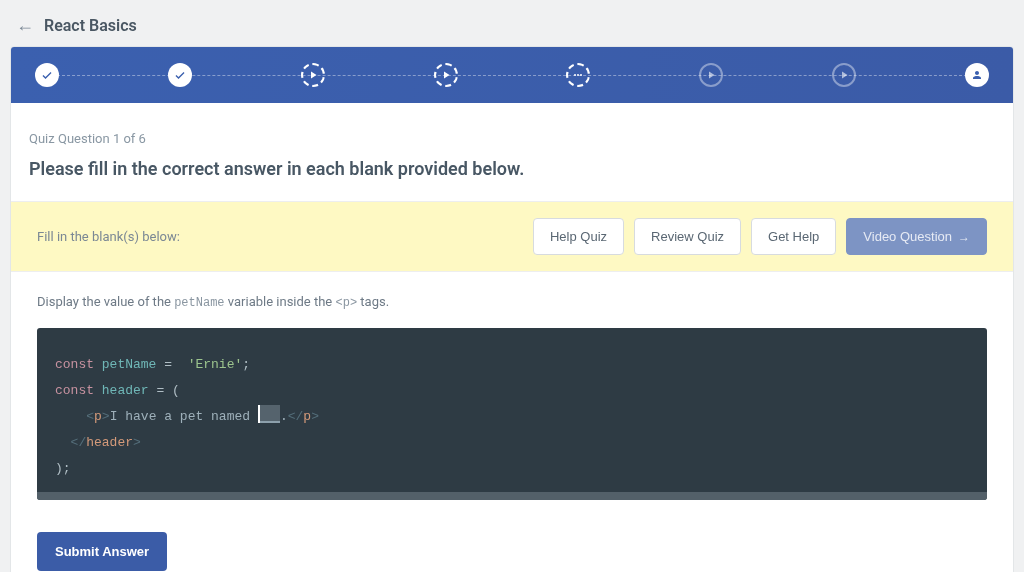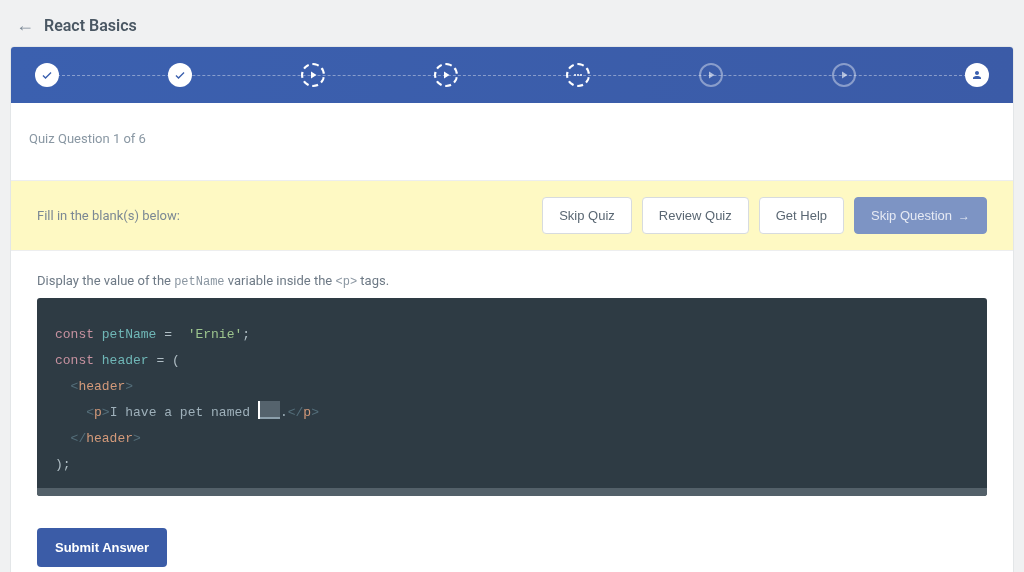--- a/index.html
+++ b/index.html
@@ -138,21 +138,21 @@
       color: #e6eaf4;
       border: 1px solid #7d94c4;
       cursor: default;
     }
     .question-area {
       padding: 22px 26px 14px;
     }
     .question-text {
       font-size: 13px;
       color: #6e7a86;
-      margin-bottom: 9px;
+      margin-bottom: 18px;
     }
     .question-text .code-inline {
       font-family: "Courier New", monospace;
       font-size: 12px;
       color: #8a96a1;
     }
     .code-block {
       background: #2e3b44;
       border-radius: 3px;
       padding: 24px 18px 10px;
@@ -268,44 +268,44 @@
       <div class="step filled">
         <svg viewBox="0 0 24 24">
             <path d="M12 12c2.2 0 4-1.8 4-4s-1.8-4-4-4-4 1.8-4 4 1.8 4 4 4zm0 2c-2.7 0-8 1.3-8 4v2h16v-2c0-2.7-5.3-4-8-4z"></path>
           </svg>
       </div>
     </div>
   </div>
 
   <div class="quiz-header">
     <div class="quiz-count">Quiz Question 1 of 6</div>
+    <div class="instruction">Please fill in the correct answer in each blank provided below.</div>
   </div>
 
   <div class="action-row">
     <div class="fill-label">Fill in the blank(s) below:</div>
     <div class="action-buttons">
-      <button class="btn">Skip Quiz</button>
+      <button class="btn">Help Quiz</button>
       <button class="btn">Review Quiz</button>
       <button class="btn">Get Help</button>
       <button class="btn disabled">
-        <span>Skip Question</span>
+        <span>Video Question</span>
         <span class="arrow-glyph">→</span>
       </button>
     </div>
   </div>
 
   <div class="question-area">
     <div class="question-text">
       <span>Display the value of the </span><span class="code-inline">petName</span><span> variable inside the </span><span class="code-inline">&lt;p&gt;</span><span> tags.</span>
     </div>
 
     <div class="code-block">
       <div class="code-line"><span class="kw">const</span><span class="var"> petName</span><span class="op"> = </span><span class="str"> 'Ernie'</span><span class="op">;</span></div>
       <div class="code-line"><span class="kw">const</span><span class="var"> header</span><span class="op"> = </span><span class="op">(</span></div>
-      <div class="code-line"><span>  </span><span class="dim">&lt;</span><span class="tag">header</span><span class="dim">&gt;</span></div>
       <div class="code-line"><span>    </span><span class="dim">&lt;</span><span class="tag">p</span><span class="dim">&gt;</span><span class="txt">I have a pet named </span><span class="blank-cursor"></span><span class="blank-input"></span><span class="txt">.</span><span class="dim">&lt;/</span><span class="tag">p</span><span class="dim">&gt;</span></div>
       <div class="code-line"><span>  </span><span class="dim">&lt;/</span><span class="tag">header</span><span class="dim">&gt;</span></div>
       <div class="code-line"><span class="op">)</span><span class="op">;</span></div>
       <div class="code-footer"></div>
     </div>
   </div>
 
   <div class="submit-area">
     <button class="btn-primary">Submit Answer</button>
   </div>

